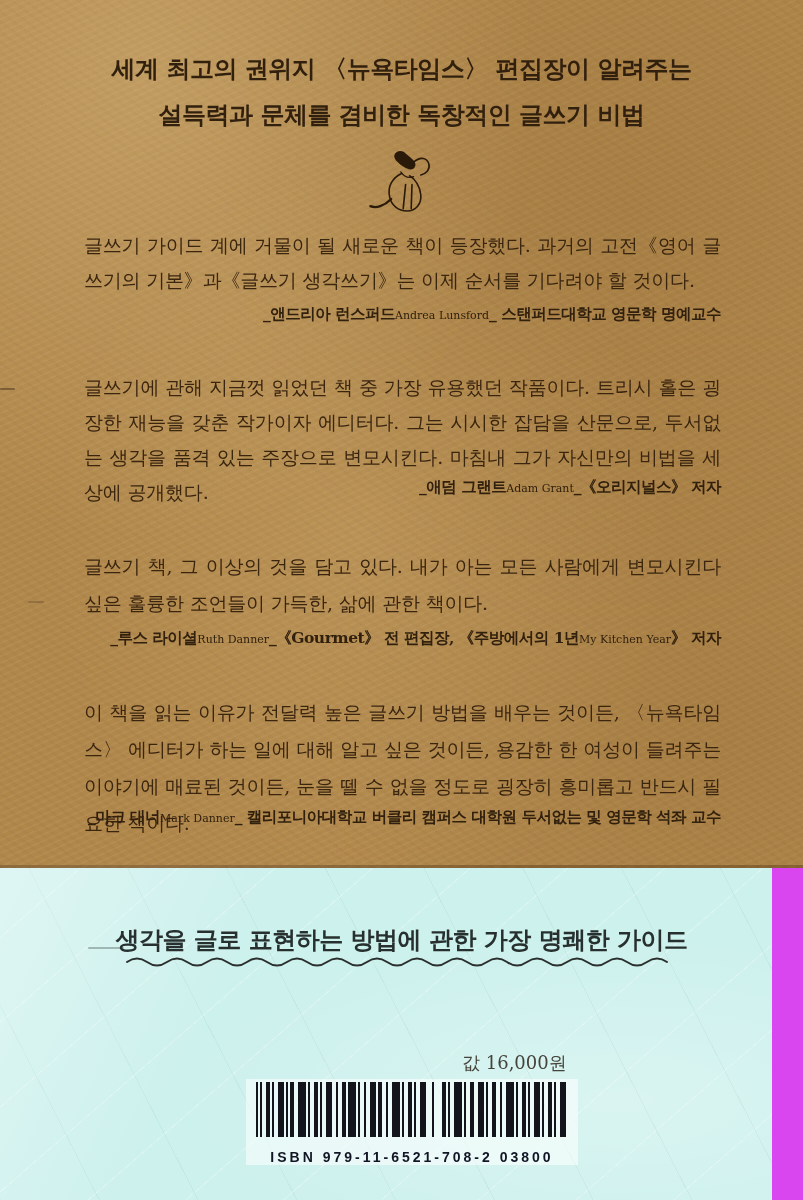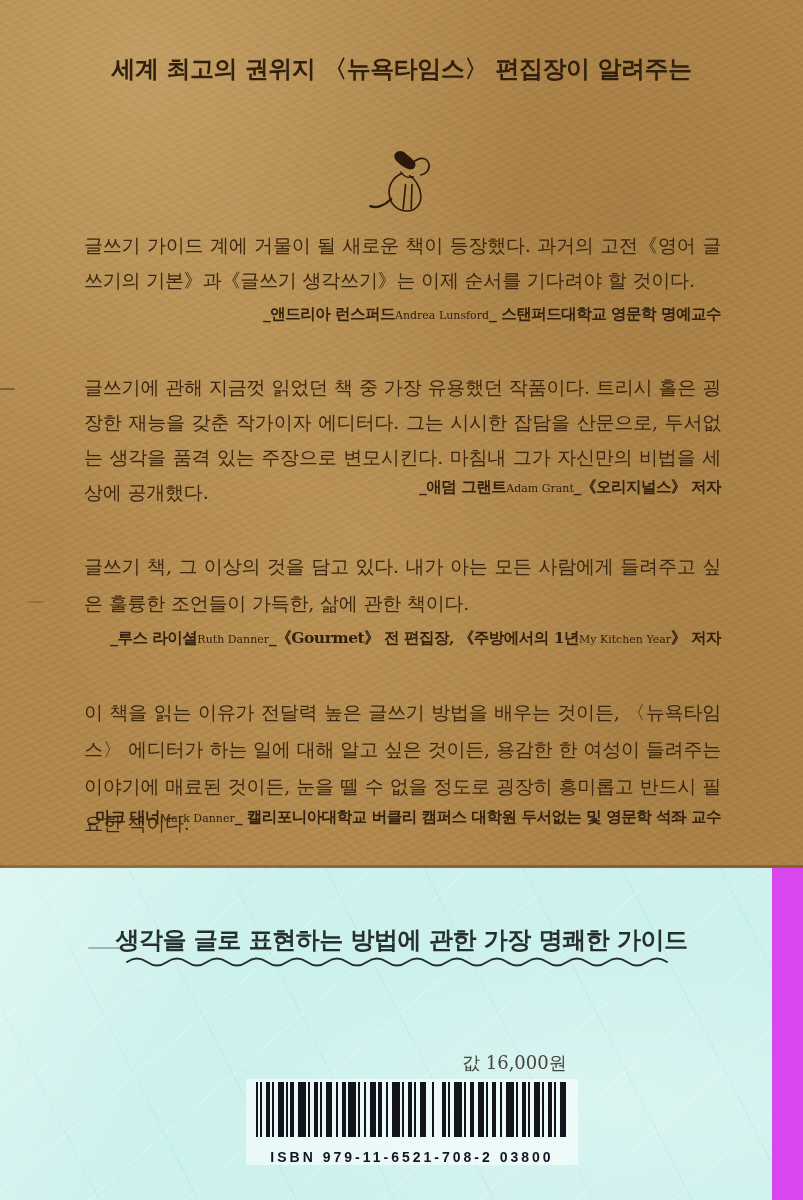--- a/index.html
+++ b/index.html
@@ -68,20 +68,21 @@
     font-size:14px;font-weight:bold;color:#121624;letter-spacing:3px;white-space:nowrap;}
 </style>
 </head>
 <body>
 
 <div class="cover">
 
   <div class="kraft">
 
     <div class="header-line l1">세계 최고의 권위지 〈뉴욕타임스〉 편집장이 알려주는</div>
+    <div class="header-line l2">설득력과 문체를 겸비한 독창적인 글쓰기 비법</div>
 
     <svg class="doodle" viewBox="0 0 100 96" fill="none">
       <path d="M40,20 c-7,-9 5,-16 12,-9 c7,6 16,11 11,18 c-5,6 -16,-2 -23,-9 z" fill="#2a1a0a"></path>
       <path d="M62,22 c9,-8 17,-5 19,2 c2,7 -3,12 -10,14" stroke="#2a1a0a" stroke-width="2" stroke-linecap="round"></path>
       <path d="M47,36 c-11,5 -18,16 -15,29 c2,11 11,18 22,18 c11,0 18,-9 17,-20 c-1,-11 -7,-20 -14,-24" stroke="#2a1a0a" stroke-width="2" stroke-linecap="round"></path>
       <path d="M52,50 l-3,30 M60,50 l-1,30" stroke="#2a1a0a" stroke-width="2" stroke-linecap="round"></path>
       <path d="M34,68 c-9,9 -19,12 -26,9" stroke="#2a1a0a" stroke-width="3" stroke-linecap="round"></path>
       <path d="M46,34 c4,6 10,8 16,6" stroke="#2a1a0a" stroke-width="1.5" stroke-linecap="round"></path>
     </svg>
 
@@ -93,21 +94,21 @@
     </div>
 
     <div class="quote q2">
       <p class="qtext">글쓰기에 관해 지금껏 읽었던 책 중 가장 유용했던 작품이다. 트리시 홀은 굉장한 재능을 갖춘 작가이자 에디터다. 그는 시시한 잡담을 산문으로, 두서없는 생각을 품격 있는 주장으로 변모시킨다. 마침내 그가 자신만의 비법을 세상에 공개했다.</p>
       <div class="attr pull-up">
         <span class="attr-ko">_애덤 그랜트</span><span class="attr-en">Adam Grant</span><span class="attr-ko">_《오리지널스》 저자</span>
       </div>
     </div>
 
     <div class="quote q3">
-      <p class="qtext">글쓰기 책, 그 이상의 것을 담고 있다. 내가 아는 모든 사람에게 들려주고 싶은 훌륭한 조언들이 가득한, 삶에 관한 책이다.</p>
+      <p class="qtext">글쓰기 책, 그 이상의 것을 담고 있다. 내가 아는 모든 사람에게 변모시킨다 싶은 훌륭한 조언들이 가득한, 삶에 관한 책이다.</p>
       <div class="attr">
         <span class="attr-ko">_루스 라이셜</span><span class="attr-en">Ruth Danner</span><span class="attr-ko">_《Gourmet》 전 편집장, 《주방에서의 1년</span><span class="attr-en">My Kitchen Year</span><span class="attr-ko">》 저자</span>
       </div>
     </div>
 
     <div class="quote q4">
       <p class="qtext">이 책을 읽는 이유가 전달력 높은 글쓰기 방법을 배우는 것이든, 〈뉴욕타임스〉 에디터가 하는 일에 대해 알고 싶은 것이든, 용감한 한 여성이 들려주는 이야기에 매료된 것이든, 눈을 뗄 수 없을 정도로 굉장히 흥미롭고 반드시 필요한 책이다.</p>
       <div class="attr pull-up">
         <span class="attr-ko">_마크 대너</span><span class="attr-en">Mark Danner</span><span class="attr-ko">_ 캘리포니아대학교 버클리 캠퍼스 대학원 두서없는 및 영문학 석좌 교수</span>
       </div>

